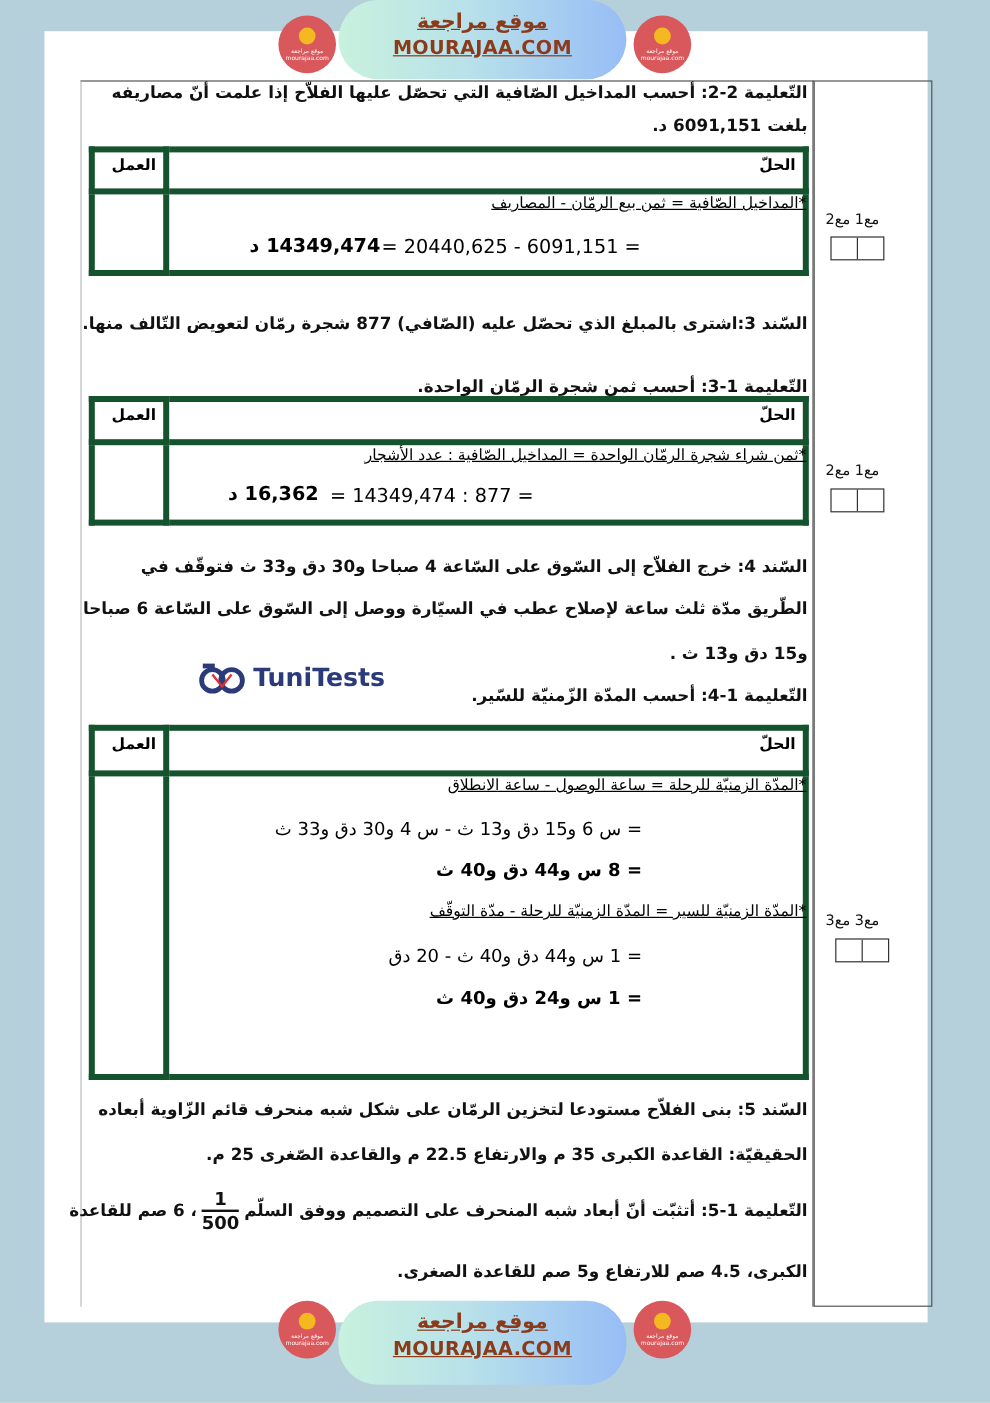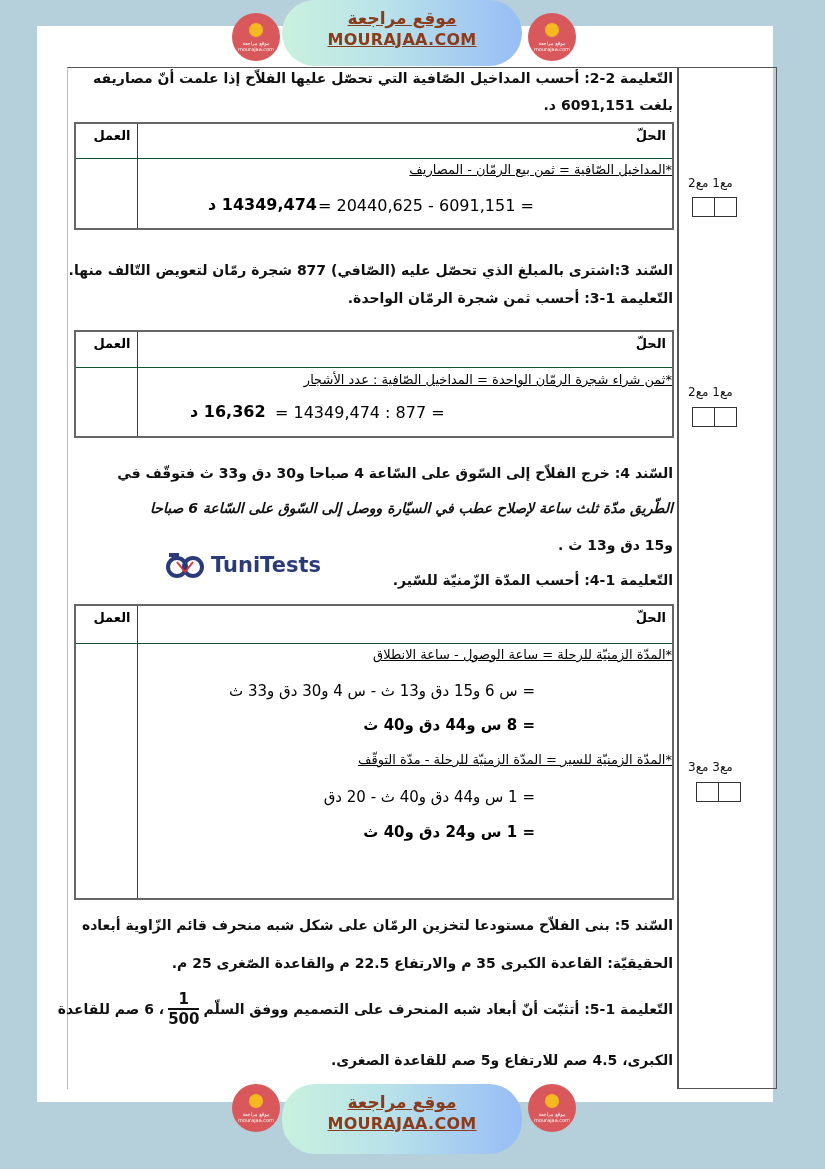--- a/index.html
+++ b/index.html
@@ -28,21 +28,21 @@
     position: absolute; font-size: 14px; color: #111; white-space: nowrap;
     font-family: "DejaVu Sans", sans-serif;
   }
   .b { font-weight: bold; }
   .red { color: #000000; }
   .ul { text-decoration: underline; }
   table.sol {
     position: absolute; border-collapse: collapse;
     border: 2px solid #666;
   }
-  table.sol td { border: 1px solid #14532d; vertical-align: top; }
+  table.sol td { border: 5px solid #14532d; vertical-align: top; }
   .hdr { font-size: 13px; font-weight: bold; padding: 4px 6px; direction: rtl; text-align: right; }
   .score-label { position: absolute; font-size: 12px; color: #111; direction: rtl; white-space: nowrap; }
   .score-box {
     position: absolute; width: 45px; height: 20px; border: 1px solid #333; display: flex;
   }
   .score-box div { flex: 1; border-left: 1px solid #333; }
   .score-box div:first-child { border-left: none; }
   .banner {
     position: absolute; width: 240px; height: 66px; border-radius: 33px;
     background: linear-gradient(90deg, #c9f1de 0%, #b8e1ea 45%, #97bdf6 100%);
@@ -111,21 +111,21 @@
 </div>
 <div class="line red" style="left:318px;top:196px;font-size:16px;direction:ltr;text-align:center;">= 20440,625 - 6091,151 = </div>
 
 <div class="score-label" style="left:688px;top:176px;">مع1 مع2</div>
 <div class="score-box" style="left:692px;top:197px;">
     <div></div>
     <div></div>
   </div>
 
 <div class="line b rtl" style="right:152px;top:262px;">السّند 3:اشترى بالمبلغ الذي تحصّل عليه (الصّافي) 877 شجرة رمّان لتعويض التّالف منها.</div>
-<div class="line b rtl" style="right:152px;top:290px;">التّعليمة 1-3: أحسب ثمن شجرة الرمّان الواحدة.</div>
+<div class="line b rtl" style="right:152px;top:315px;">التّعليمة 1-3: أحسب ثمن شجرة الرمّان الواحدة.</div>
 
 <table class="sol" style="left:74px;top:330px;width:600px;height:108px;">
   <tbody>
       <tr style="height:36px;">
     <td style="width:62px;" class="hdr">العمل</td>
     <td class="hdr">الحلّ</td>
   </tr>
   <tr>
     <td></td>
     <td></td>
@@ -136,21 +136,21 @@
 <div class="line red b" style="left:190px;top:402px;font-size:16px;direction:rtl;">16,362 د</div>
 <div class="line red" style="left:275px;top:403px;font-size:16px;direction:ltr;">= 14349,474 : 877 = </div>
 
 <div class="score-label" style="left:688px;top:385px;">مع1 مع2</div>
 <div class="score-box" style="left:692px;top:407px;">
     <div></div>
     <div></div>
   </div>
 
 <div class="line b rtl" style="right:152px;top:465px;">السّند 4: خرج الفلاّح إلى السّوق على السّاعة 4 صباحا و30 دق و33 ث  فتوقّف في</div>
-<div class="line b rtl" style="right:152px;top:500px;font-style:italic;">الطّريق مدّة ثلث ساعة لإصلاح عطب في السيّارة ووصل إلى السّوق على السّاعة 6 صباحا</div>
+<div class="line b rtl" style="right:152px;top:500px;">الطّريق مدّة ثلث ساعة لإصلاح عطب في السيّارة ووصل إلى السّوق على السّاعة 6 صباحا</div>
 <div class="line b rtl" style="right:152px;top:537px;">و15 دق و13 ث .</div>
 <div class="line b rtl" style="right:152px;top:572px;">التّعليمة 1-4: أحسب المدّة الزّمنيّة  للسّير.</div>
 
 <div class="logo">
   <svg class="mark" viewBox="0 0 40 30" width="40" height="30">
     <circle cx="12" cy="17" r="9" fill="none" stroke="#2b3b7a" stroke-width="4"></circle>
     <circle cx="28" cy="17" r="9" fill="none" stroke="#2b3b7a" stroke-width="4"></circle>
     <path d="M12 12 L20 22 L28 12" fill="none" stroke="#d33" stroke-width="2"></path>
     <rect x="4" y="3" width="10" height="4" fill="#2b3b7a"></rect>
   </svg>

